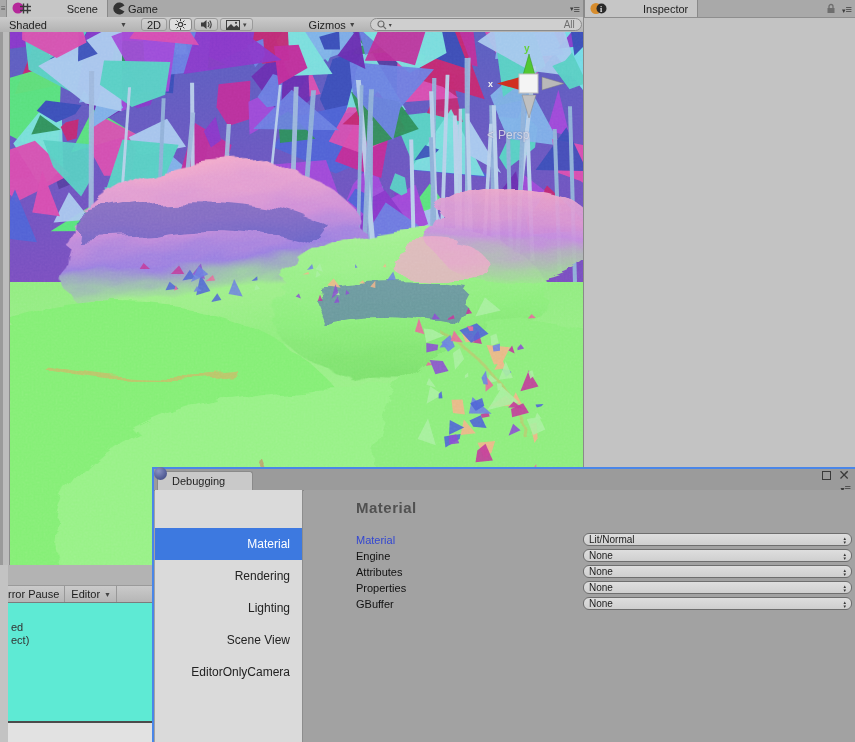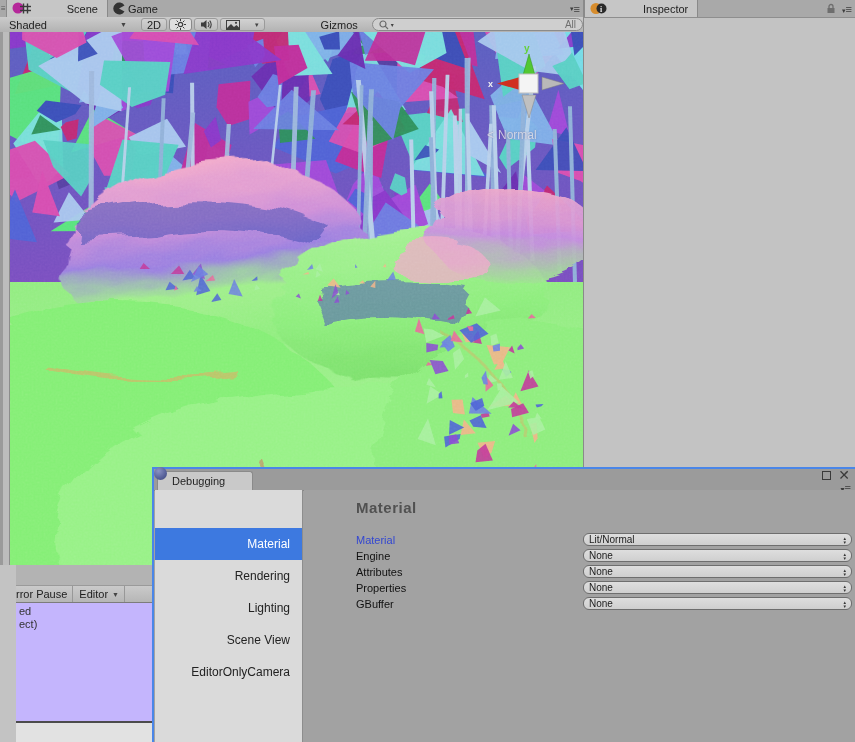--- a/index.html
+++ b/index.html
@@ -16,21 +16,21 @@
   .grip{font-size:8px;color:#555;line-height:17px;padding-left:1px;}
   .panel-menu{margin-left:auto;display:flex;align-items:center;padding-right:4px;color:#3c3c3c;
               font-size:8px;letter-spacing:-1px;}
   .panel-menu .car{font-size:7px;margin-right:1px;}
   .panel-menu .ham{font-size:11px;font-weight:bold;}
 
   
   .scn-toolbar{position:absolute;left:0;top:17px;width:583px;height:15px;
     background:linear-gradient(#cbcbcb,#b2b2b2);border-bottom:1px solid #909090;
     display:flex;align-items:center;font-size:11px;color:#222;}
-  .tb-btn{height:13px;display:flex;align-items:center;gap:15px;padding:0 5px;
+  .tb-btn{height:13px;display:flex;align-items:center;gap:3px;padding:0 5px;
           border:1px solid #9b9b9b;border-radius:3px;background:linear-gradient(#d2d2d2,#bdbdbd);
           margin-right:2px;box-sizing:border-box;}
   .tb-btn.flat{border-color:transparent;background:transparent;}
   .tb-btn.on{background:#dedede;border-color:#8a8a8a;}
   .dd-arrow{font-size:7px;color:#444;}
   .searchpill{height:13px;flex:1;max-width:212px;margin-left:6px;border:1px solid #8b8b8b;border-radius:8px;
      background:#cfcfcf;display:flex;align-items:center;padding:0 6px;gap:2px;box-sizing:border-box;}
   .searchpill input{border:none;background:transparent;outline:none;font-size:10px;color:#6f6f6f;width:100%;
      font-family:inherit;padding:0;text-align:right;}
 
@@ -39,26 +39,26 @@
               border-left:3px solid #9a9a9a;box-sizing:border-box;}
   .viewport{left:10px;top:32px;width:573px;height:533px;overflow:hidden;background:#8bee7b;}
   .persp-label{position:absolute;left:477px;top:96px;color:#dcdcE6;font-size:12px;opacity:.85;
       text-shadow:0 0 2px rgba(80,60,120,.6);display:flex;gap:4px;align-items:center;}
 
   
   .inspector{left:583px;top:0;width:272px;height:742px;background:#c3c3c3;border-left:1px solid #8a8a8a;box-sizing:border-box;}
   .insp-body{position:absolute;top:18px;left:0;right:0;bottom:0;background:#c3c3c3;}
 
   
-  .console{left:16px;top:565px;width:183px;height:177px;background:#c4b5fd;}
+  .console{left:8px;top:565px;width:183px;height:177px;background:#5eead4;}
   .con-top{height:20px;background:#b3b3b3;border-bottom:1px solid #9a9a9a;}
   .con-toolbar{height:16px;background:linear-gradient(#cacaca,#b6b6b6);border-bottom:1px solid #7c7c7c;
       display:flex;align-items:center;font-size:11px;color:#1d1d1d;}
   .con-toolbar .seg{padding:0 5px 0 0;height:100%;display:flex;align-items:center;border-right:1px solid #989898;}
-  .con-lines{padding:2px 3px;font-size:11px;color:#333;line-height:13px;}
+  .con-lines{padding:18px 3px;font-size:11px;color:#333;line-height:13px;}
   .con-div{position:absolute;left:0;top:156px;width:152px;height:2px;background:#4c4c4c;}
   .con-bottom{position:absolute;left:0;top:158px;width:152px;height:19px;background:#e2e2e2;}
 
   
   .debugwin{left:152px;top:467px;width:703px;height:326px;background:#a2a2a2;
      border-left:2px solid #4a86e8;border-top:2px solid #4a86e8;box-sizing:border-box;}
   .dbg-titlebar{position:absolute;left:0;top:0;right:0;height:21px;background:#9b9b9b;border-bottom:1px solid #878787;}
   .dbg-tab{position:absolute;left:3px;top:2px;width:96px;height:19px;background:#c9c9c9;
      border:1px solid #8a8a8a;border-bottom:none;border-radius:3px 3px 0 0;
      font-size:11px;color:#1e1e1e;display:flex;align-items:center;padding-left:14px;box-sizing:border-box;}
@@ -163,21 +163,21 @@
       <div class="tb-btn">
         <span class="icn">
           <svg width="14" height="10">
               <rect x="0.5" y="0.5" width="13" height="9" fill="#cfcfcf" stroke="#3e3e3e"></rect>
           <path d="M1 8 L5 4 L8 7 L10.5 5 L13 7.5 L13 9 L1 9 Z" fill="#3e3e3e"></path>
           <circle cx="10" cy="2.8" r="1.1" fill="#3e3e3e"></circle>
             </svg>
         </span>
         <span class="dd-arrow">▾</span>
       </div>
-      <div class="tb-btn flat" style="margin-left:48px;flex-direction:column;">
+      <div class="tb-btn flat" style="margin-left:48px;">
         <span>Gizmos</span>
         <span class="dd-arrow">▼</span>
       </div>
       <div class="searchpill">
         <span class="icn">
           <svg width="10" height="10">
               <circle cx="4" cy="4" r="3" fill="none" stroke="#6a6a6a" stroke-width="1.2"></circle>
           <line x1="6.2" y1="6.2" x2="9" y2="9" stroke="#6a6a6a" stroke-width="1.2"></line>
             </svg>
         </span>
@@ -539,21 +539,21 @@
         <polygon points="511,50 527,50 519,22" fill="#52c832" stroke="#2f8f18" stroke-width="0.5"></polygon>
         <text x="478" y="55" font-size="9" font-weight="bold" fill="#f0f0f0">x</text>
         <polygon points="510,45 510,58 487,51.5" fill="#d03020"></polygon>
         <polygon points="532,45 532,58 554,51.5" fill="#b9b9b9" stroke="#7e7e7e" stroke-width="0.5"></polygon>
         <polygon points="512,63 526,63 519,86" fill="#c0c0c0" stroke="#848484" stroke-width="0.5"></polygon>
         <rect x="509" y="42" width="19" height="19" fill="#f4f4f4" stroke="#bdbdbd"></rect>
       </g>
     </svg>
     <div class="persp-label">
       <span>&lt;</span>
-      <span>Normal</span>
+      <span>Persp</span>
     </div>
   </div>
 
   <div class="abs inspector">
     <div class="tabbar">
       <div class="tab active">
         <span class="icn">
           <svg width="18" height="13">
               <circle cx="6" cy="6.5" r="5.5" fill="#d78d2e"></circle>
           <circle cx="11.5" cy="6.5" r="5" fill="#2a2a2a"></circle>

